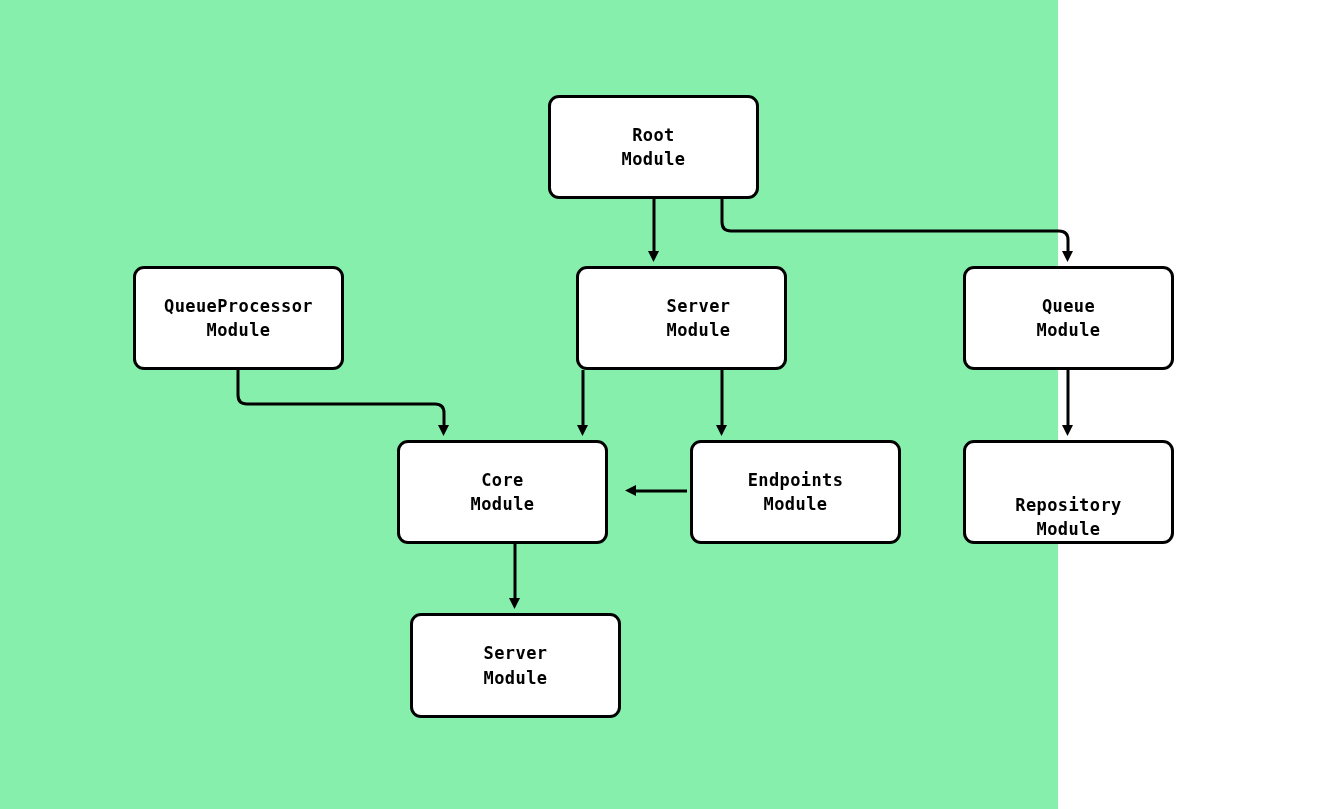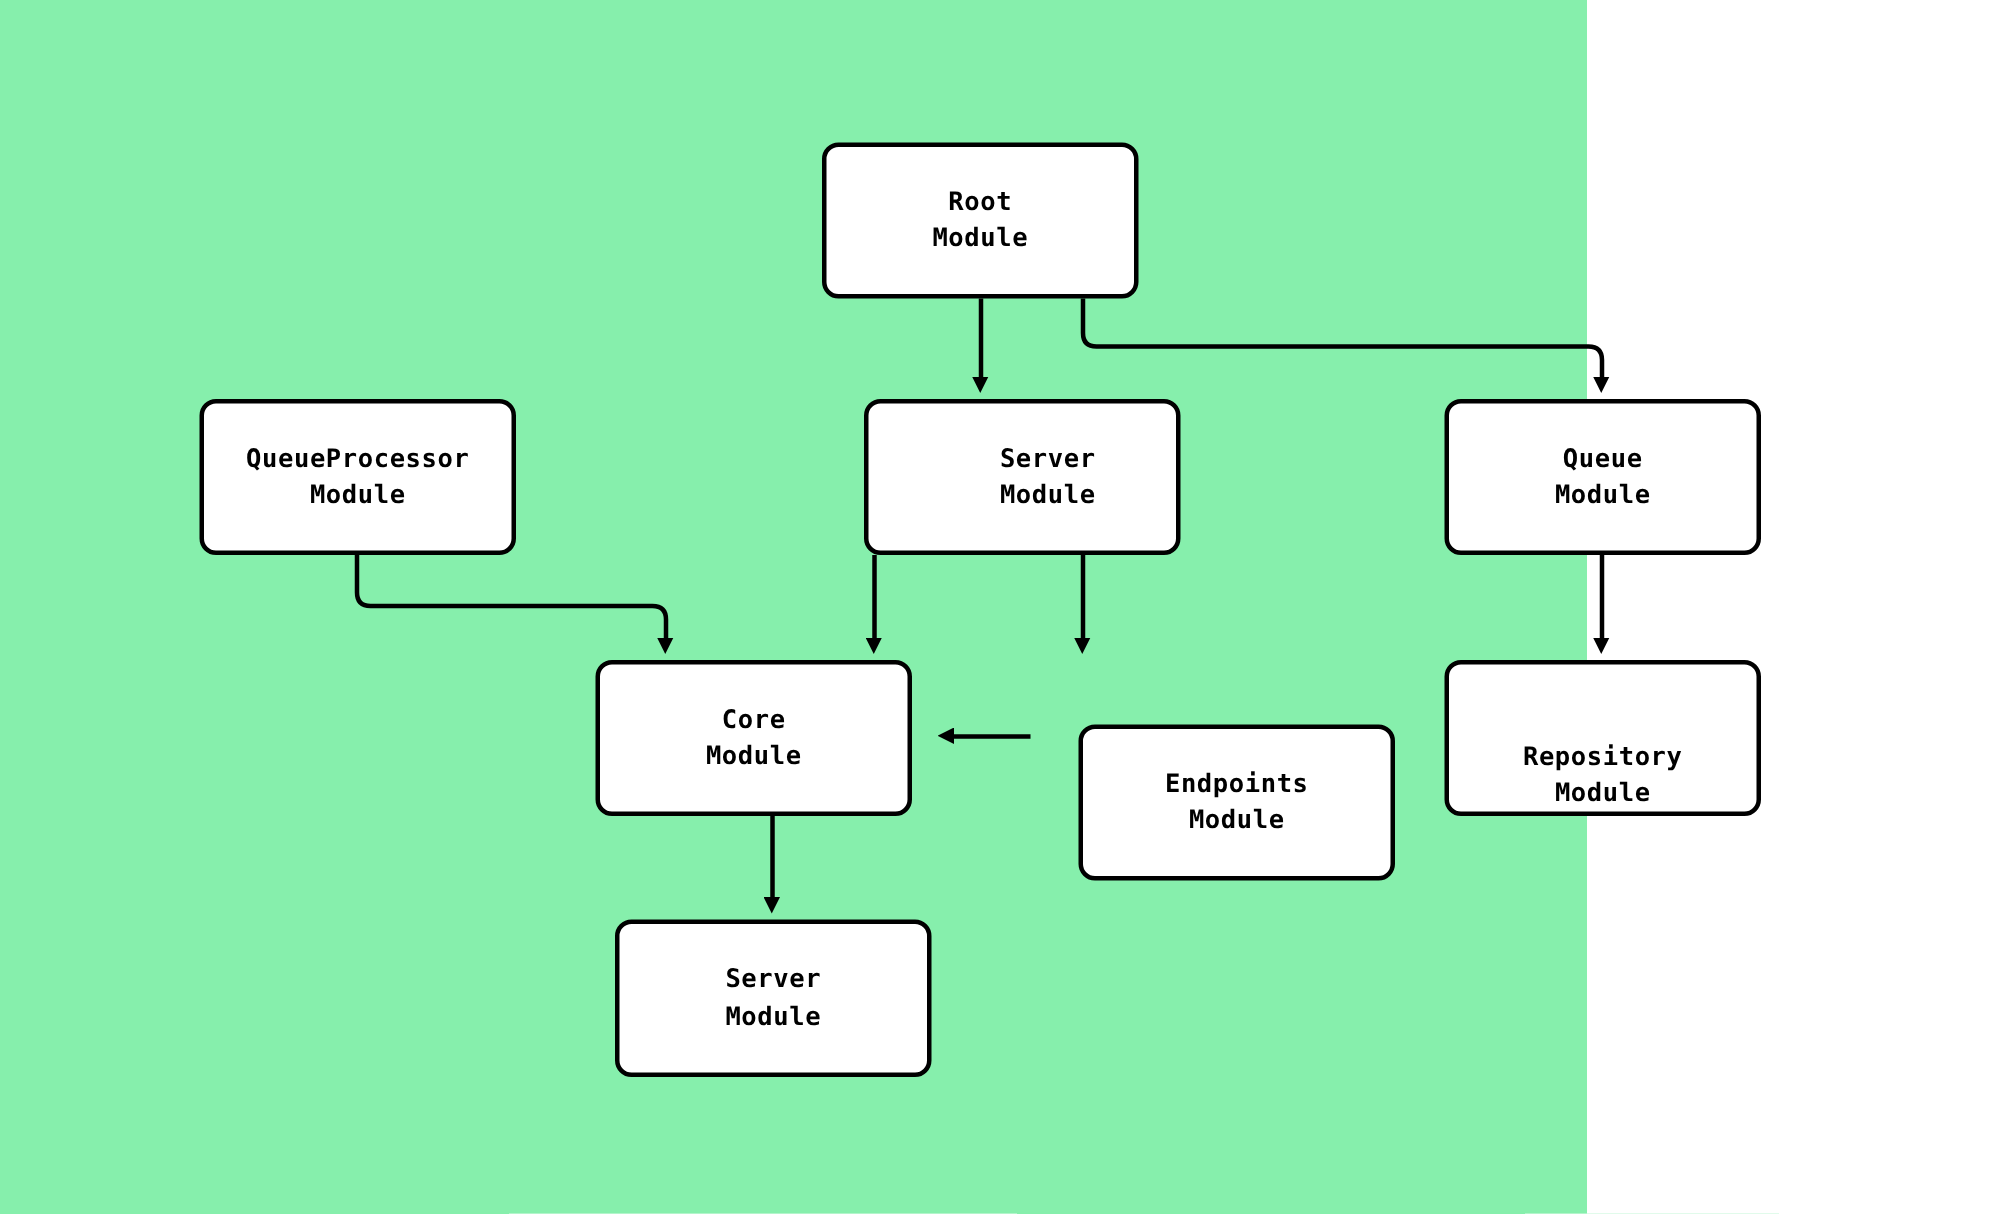--- a/index.html
+++ b/index.html
@@ -98,21 +98,21 @@
     <div class="node" style="left:963px; top:266px; width:211px; height:104px;">
       <span class="node-line">Queue</span>
       <span class="node-line">Module</span>
     </div>
 
     <div class="node" style="left:397px; top:440px; width:211px; height:104px;">
       <span class="node-line">Core</span>
       <span class="node-line">Module</span>
     </div>
 
-    <div class="node" style="left:719px; top:440px; width:211px; height:104px;margin-top:43px;">
+    <div class="node" style="left:690px; top:440px; width:211px; height:104px;">
       <span class="node-line">Endpoints</span>
       <span class="node-line">Module</span>
     </div>
 
     <div class="node" style="left:963px; top:440px; width:211px; height:104px;justify-content:flex-end;">
       <span class="node-line">Repository</span>
       <span class="node-line">Module</span>
     </div>
 
     <div class="node" style="left:410px; top:613px; width:211px; height:105px;">

